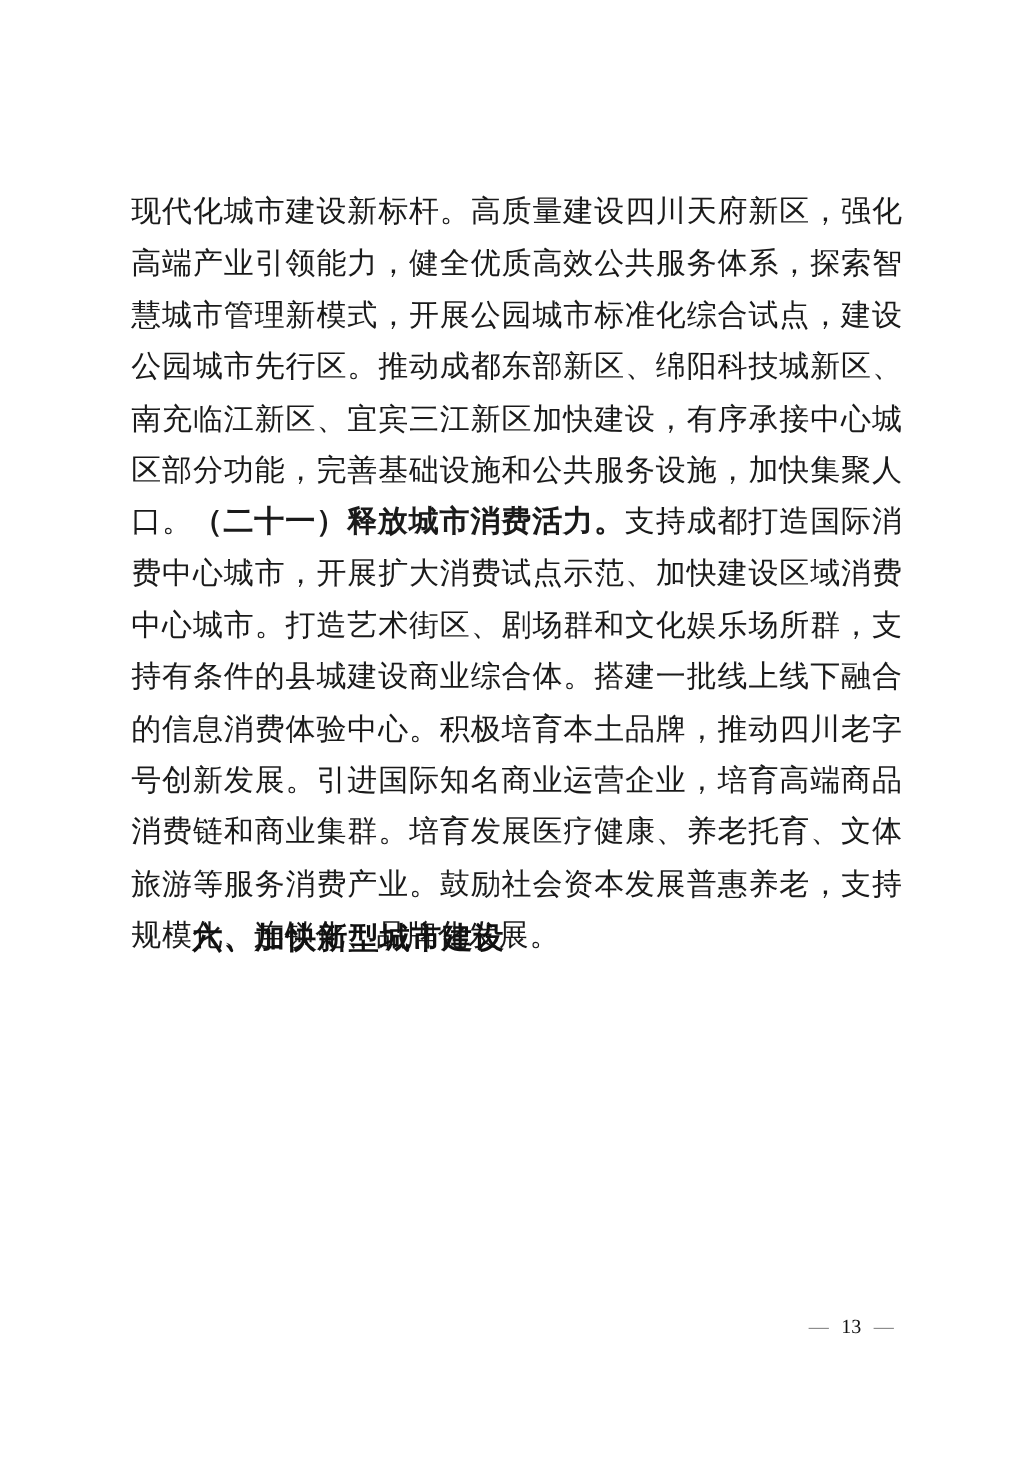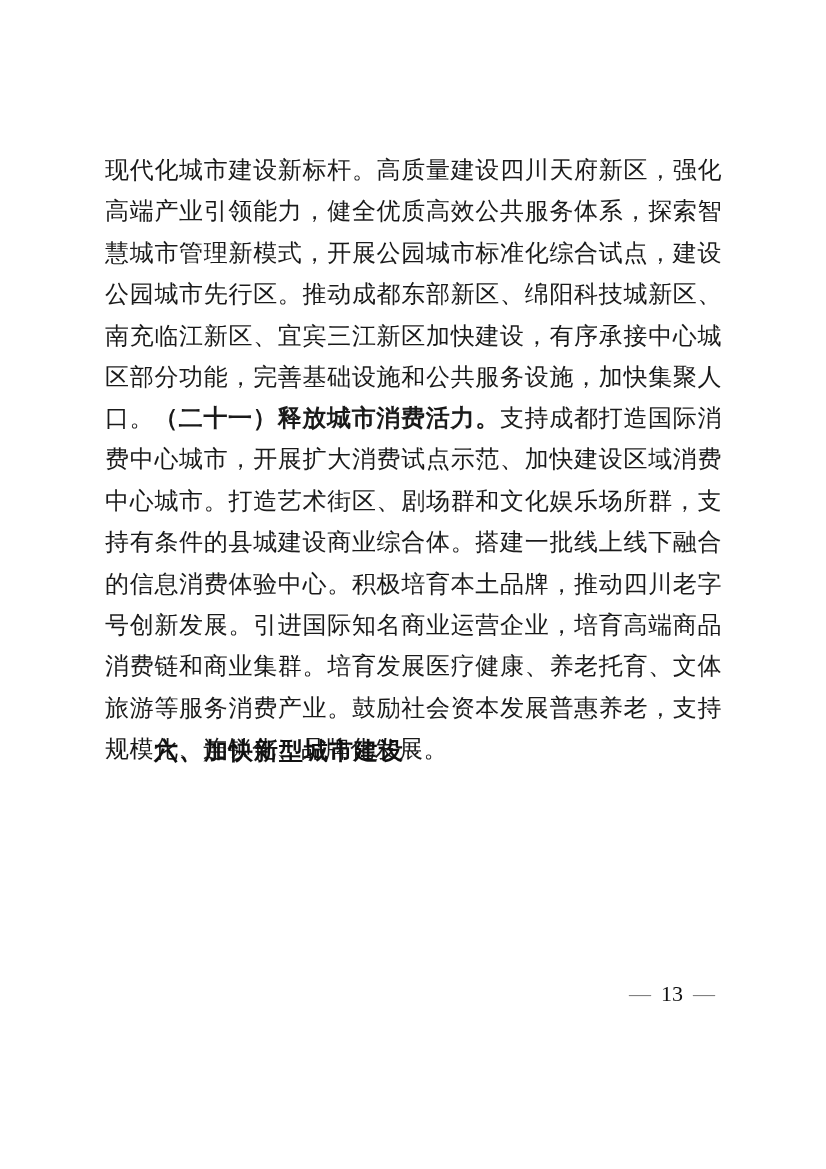--- a/index.html
+++ b/index.html
@@ -42,24 +42,24 @@
     font-weight: bold;
     font-size: 24px;
     line-height: 41.4px;
     color: #111111;
     text-indent: 49px;
     text-align: left;
     letter-spacing: 1px;
   }
   .page-footer {
     position: absolute;
-    top: 980px;
+    top: 1048px;
     right: 101px;
     font-family: "Liberation Serif", "DejaVu Serif", serif;
-    font-size: 22px;
+    font-size: 16px;
     line-height: 28px;
     color: #111111;
     white-space: nowrap;
   }
   .footer-dash {
     color: #7a7a7a;
     padding: 0 10px;
     font-weight: normal;
   }
   .footer-num {

